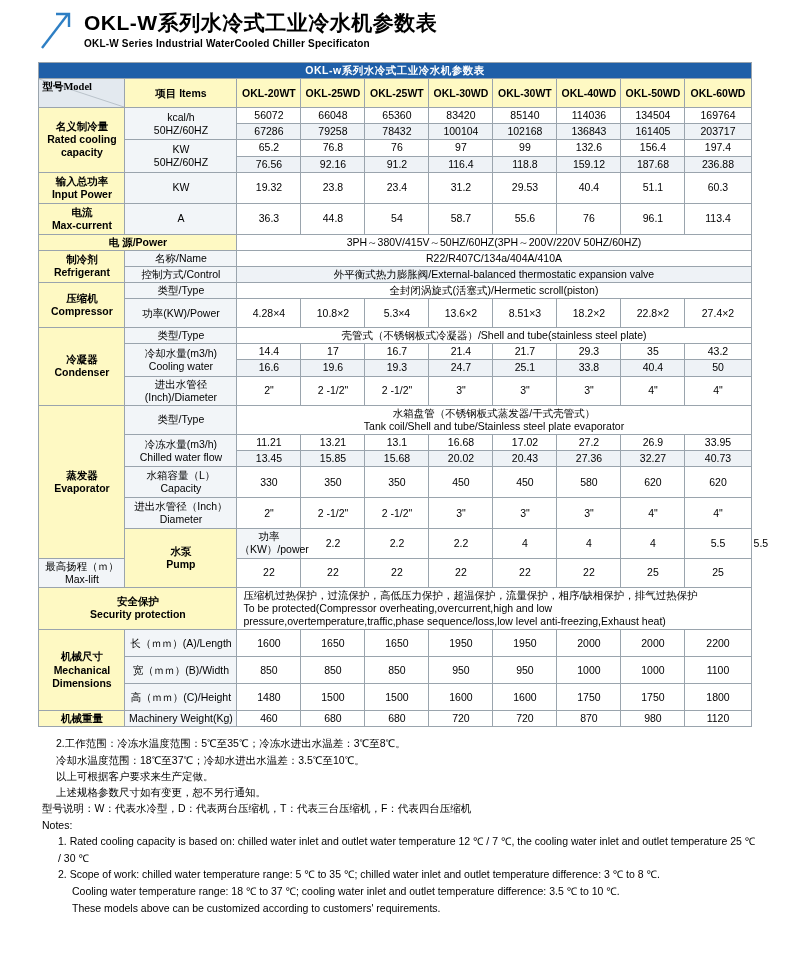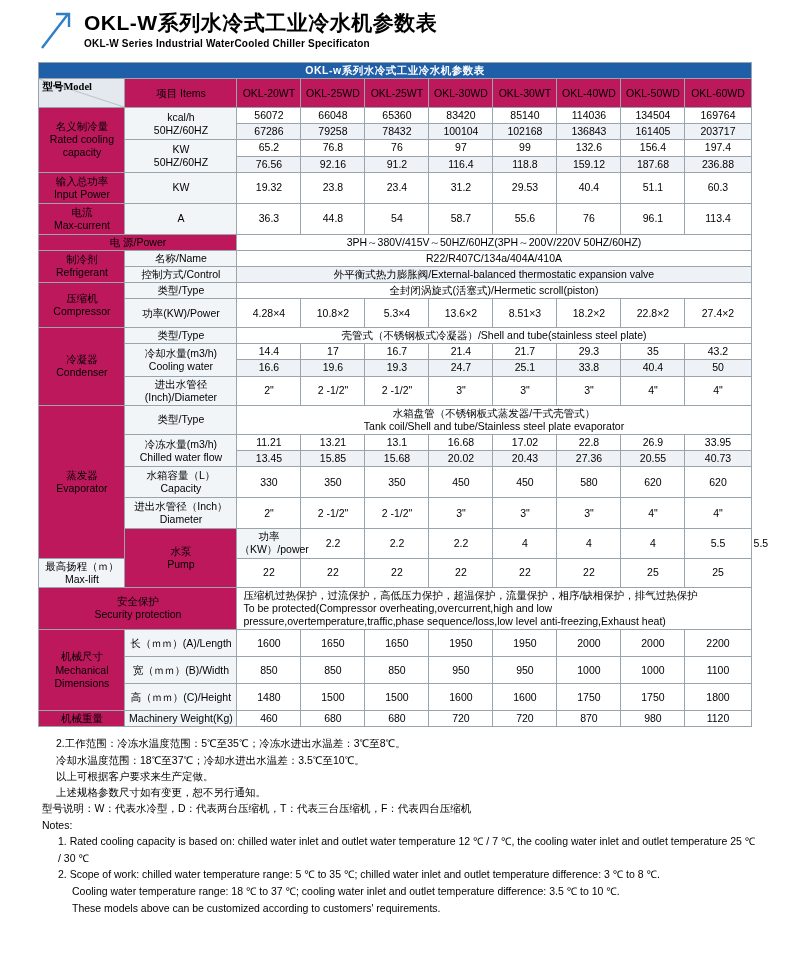--- a/index.html
+++ b/index.html
@@ -55,22 +55,22 @@
   .banner td {
     background: #1f5fa8;
     color: #fff;
     font-size: 13.5px;
     font-weight: bold;
     padding: 5px 0;
     letter-spacing: 0.5px;
     border: 1px solid #1f5fa8;
   }
   .lbl {
-    background: #be185d;
-    font-weight: normal;
+    background: #fef9c3;
+    font-weight: bold;
     font-size: 10.5px;
   }
   .lbl-sub {
     background: #f2f5f8;
     font-size: 10px;
     margin-left: 20px;
   }
   .val { background: #ffffff; font-size: 10.5px; }
   .val-alt { background: #eef2f6; font-size: 10.5px; }
   .diag {
@@ -303,32 +303,32 @@
 Tank coil/Shell and tube/Stainless steel plate evaporator</td>
   </tr>
   <tr>
     <td class="lbl-sub" rowspan="2" style="white-space:pre-line">冷冻水量(m3/h)
 Chilled water flow</td>
     <td class="val">11.21</td>
     <td class="val">13.21</td>
     <td class="val">13.1</td>
     <td class="val">16.68</td>
     <td class="val">17.02</td>
-    <td class="val">22.8</td>
+    <td class="val">27.2</td>
     <td class="val">26.9</td>
     <td class="val">33.95</td>
   </tr>
   <tr>
     <td class="val-alt">13.45</td>
     <td class="val-alt">15.85</td>
     <td class="val-alt">15.68</td>
     <td class="val-alt">20.02</td>
     <td class="val-alt">20.43</td>
     <td class="val-alt">27.36</td>
-    <td class="val-alt">20.55</td>
+    <td class="val-alt">32.27</td>
     <td class="val-alt">40.73</td>
   </tr>
   <tr>
     <td class="lbl-sub" style="white-space:pre-line;height:28px">水箱容量（L）
 Capacity</td>
     <td class="val">330</td>
     <td class="val">350</td>
     <td class="val">350</td>
     <td class="val">450</td>
     <td class="val">450</td>

